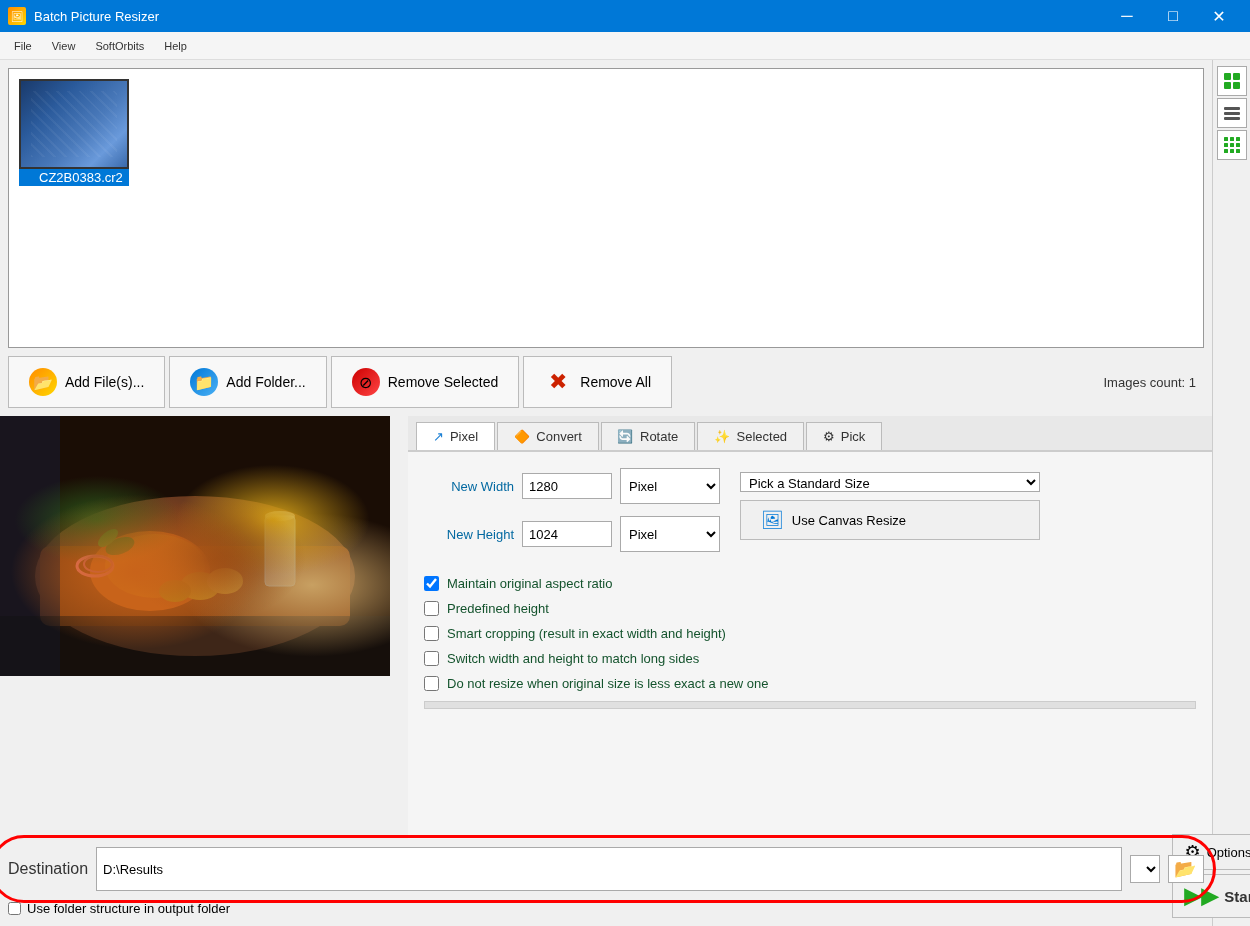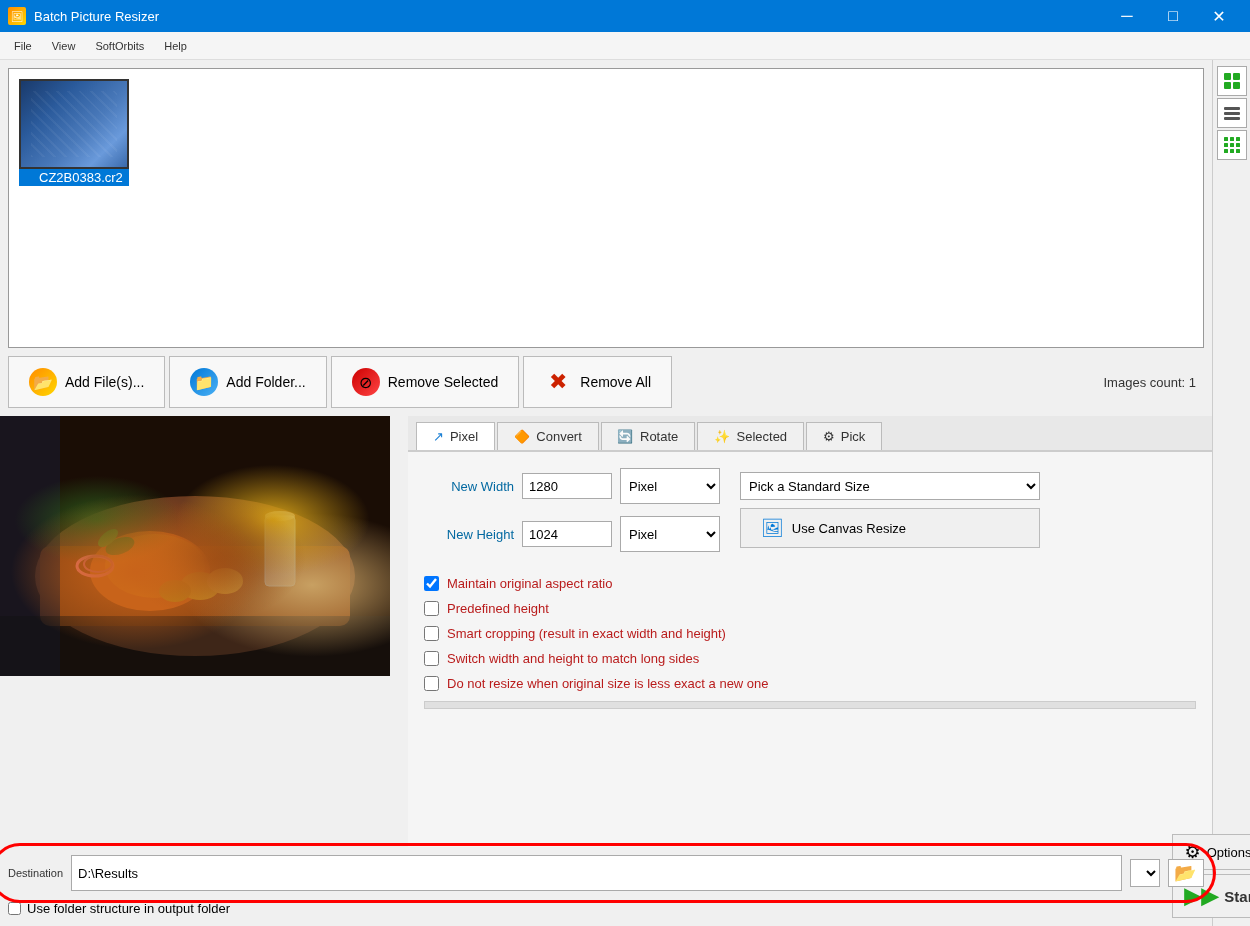--- a/index.html
+++ b/index.html
@@ -94,36 +94,36 @@
       width: 90px; height: 26px; border: 1px solid #aaa; padding: 2px 6px;
       font-size: 13px; background: white;
     }
     .form-select {
       width: 100px; height: 36px; border: 1px solid #aaa; padding: 2px 4px;
       font-size: 13px; background: white; cursor: pointer;
     }
 
     
     .std-size-select {
-      width: 300px; height: 28px; border: 1px solid #aaa; padding: 2px 4px;
+      width: 300px; height: 20px; border: 1px solid #aaa; padding: 2px 4px;
       font-size: 13px; background: white; cursor: pointer;
     }
 
     
     .checkbox-row { display: flex; align-items: center; gap: 8px; margin-bottom: 10px; }
     .checkbox-row input[type=checkbox] { width: 15px; height: 15px; }
-    .checkbox-row label { font-size: 13px; color: #b91c1c; }
+    .checkbox-row label { font-size: 13px; color: #14532d; }
 
     
     .canvas-btn {
       display: flex; align-items: center; gap: 8px;
       padding: 8px 20px; border: 1px solid #bbb; background: #f0f0f0;
       cursor: pointer; font-size: 13px;
     }
-    .dest-label { font-size: 11px; color: #333; white-space: nowrap; }
+    .dest-label { font-size: 16px; color: #333; white-space: nowrap; }
     .dest-input {
       flex: 1; height: 28px; border: 1px solid #aaa; padding: 2px 6px;
       font-size: 13px; background: white;
     }
     .dest-browse-btn {
       width: 36px; height: 28px; border: 1px solid #aaa; background: white;
       cursor: pointer; display: flex; align-items: center; justify-content: center;
     }
     .options-btn {
       display: flex; align-items: center; gap: 8px;
@@ -373,21 +373,21 @@
         </div>
       </div>
 
       <div style="background:#f0f0f0; padding: 4px 0;">
 
         <div style="position:relative; margin: 4px 8px;">
 
           <div style="position:absolute; top:-12px; left:-18px; right:-12px; bottom:-12px; border:3px solid red; border-radius:40px; pointer-events:none; z-index:10;"></div>
           <div style="display:flex; align-items:center; gap:8px;">
             <label class="dest-label">Destination</label>
-            <input type="text" class="dest-input" style="flex: 1 1 0%; height: 36px; border: 1px solid rgb(170, 170, 170); padding: 2px 6px; font-size: 13px;" value="D:\Results">
+            <input type="text" class="dest-input" style="flex: 1 1 0%; height: 44px; border: 1px solid rgb(170, 170, 170); padding: 2px 6px; font-size: 13px;" value="D:\Results">
             <select style="height:28px; border:1px solid #aaa; background:white; padding:0 4px;"><option></option></select>
             <button class="dest-browse-btn">
               <span style="color:#0078d7; font-size:18px;">📂</span>
             </button>
           </div>
         </div>
         <div class="use-folder-row">
           <input type="checkbox" id="useFolderStruct" style="">
           <label for="useFolderStruct">Use folder structure in output folder</label>
         </div>

